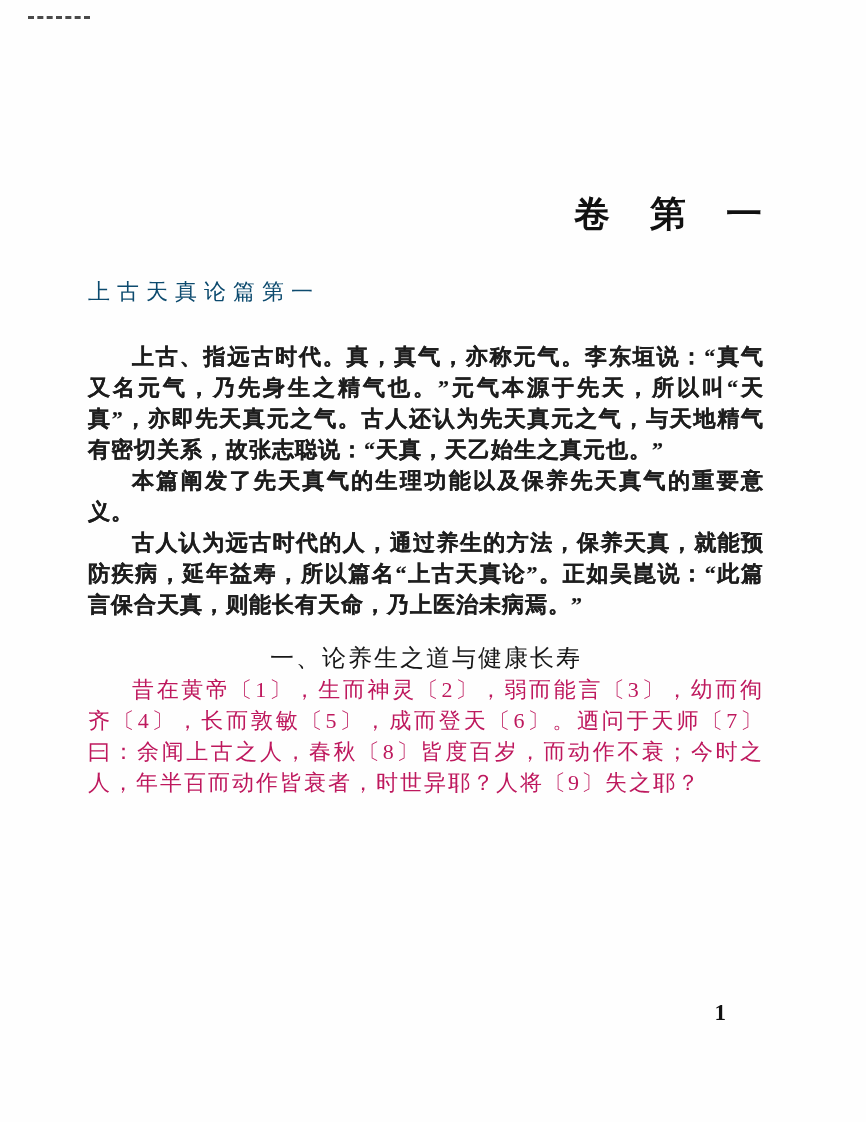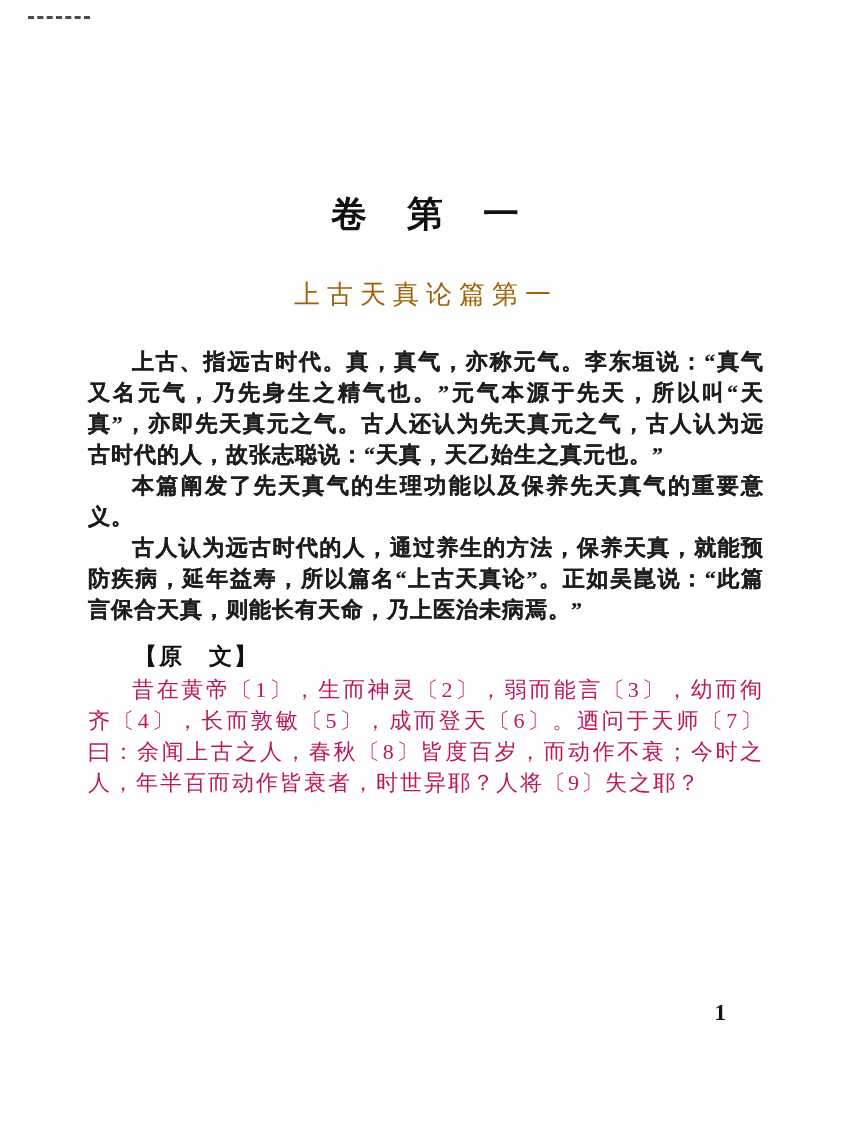--- a/index.html
+++ b/index.html
@@ -25,33 +25,33 @@
   .scan-mark {
     position: absolute;
     top: 16px;
     left: 28px;
     width: 62px;
     height: 0;
     border-top: 3px dashed #4a4a4a;
   }
   .volume-title {
     margin: 0;
-    text-align: center;
+    text-align: right;
     font-size: 36px;
     font-weight: bold;
     letter-spacing: 2px;
     color: #111;
   }
   .chapter-title {
     margin: 38px 0 34px 0;
-    text-align: center;
-    font-size: 26px;
+    text-align: left;
+    font-size: 22px;
     font-weight: normal;
     letter-spacing: 7px;
-    color: #a16207;
+    color: #0c4a6e;
   }
   p.body-text {
     margin: 0;
     font-size: 22px;
     line-height: 31px;
     text-align: justify;
     text-indent: 2em;
     letter-spacing: 1px;
     color: #161616;
   }
@@ -93,28 +93,28 @@
 <body>
 
 <div class="page">
 
   <div class="scan-mark"></div>
 
   <h1 class="volume-title">卷　第　一</h1>
 
   <h2 class="chapter-title">上古天真论篇第一</h2>
 
-  <p class="body-text bold-scan">上古、指远古时代。真，真气，亦称元气。李东垣说：“真气又名元气，乃先身生之精气也。”元气本源于先天，所以叫“天真”，亦即先天真元之气。古人还认为先天真元之气，古人认为远古时代的人，故张志聪说：“天真，天乙始生之真元也。”</p>
+  <p class="body-text bold-scan">上古、指远古时代。真，真气，亦称元气。李东垣说：“真气又名元气，乃先身生之精气也。”元气本源于先天，所以叫“天真”，亦即先天真元之气。古人还认为先天真元之气，与天地精气有密切关系，故张志聪说：“天真，天乙始生之真元也。”</p>
 
   <p class="body-text bold-scan">本篇阐发了先天真气的生理功能以及保养先天真气的重要意义。</p>
 
   <p class="body-text bold-scan">古人认为远古时代的人，通过养生的方法，保养天真，就能预防疾病，延年益寿，所以篇名“上古天真论”。正如吴崑说：“此篇言保合天真，则能长有天命，乃上医治未病焉。”</p>
 
 
+  <h3 class="section-heading">一、论养生之道与健康长寿</h3>
 
-  <p class="original-label">【原　文】</p>
 
   <p class="body-text classical">昔在黄帝〔1〕，生而神灵〔2〕，弱而能言〔3〕，幼而徇齐〔4〕，长而敦敏〔5〕，成而登天〔6〕。迺问于天师〔7〕曰：余闻上古之人，春秋〔8〕皆度百岁，而动作不衰；今时之人，年半百而动作皆衰者，时世异耶？人将〔9〕失之耶？</p>
 
 
   <div class="page-number">1</div>
 
 </div>
 
 </body></html>

